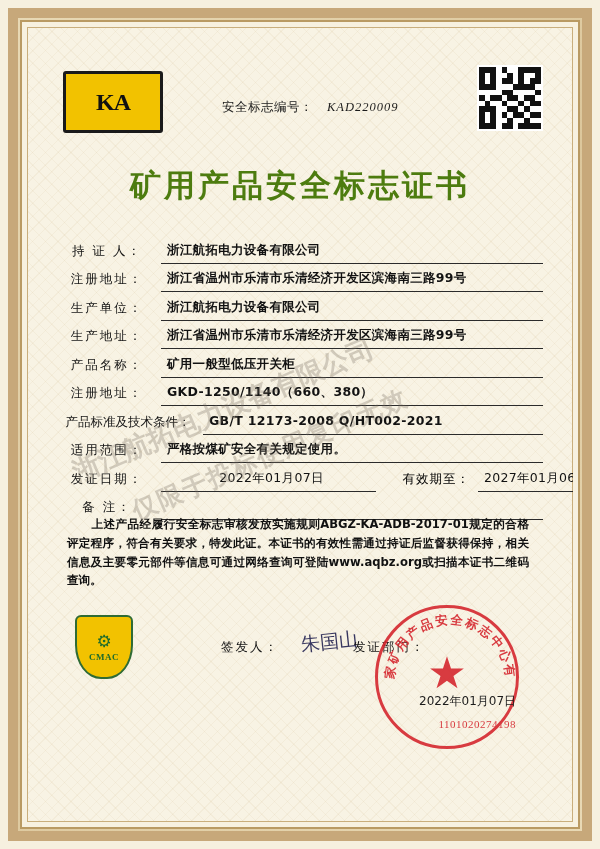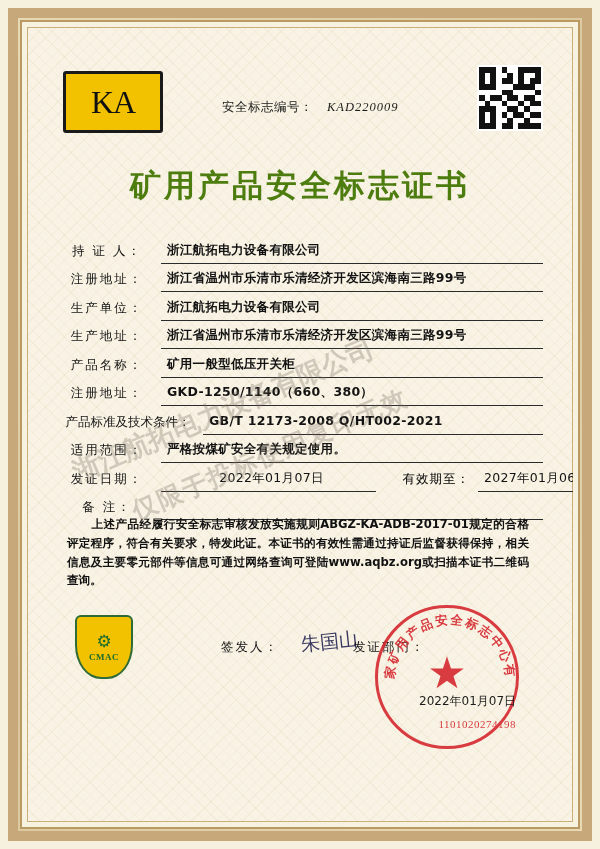--- a/index.html
+++ b/index.html
@@ -65,22 +65,22 @@
     height: 56px;
     background: #f2c200;
     border: 3px solid #1a1a1a;
     border-radius: 3px;
     display: flex;
     align-items: center;
     justify-content: center;
   }
   .ka-logo .ka-text {
     font-family: "Liberation Serif", serif;
-    font-weight: normal;
-    font-size: 32px;
+    font-weight: bold;
+    font-size: 24px;
     color: #111;
     letter-spacing: -1px;
     line-height: 1;
   }
 
   
   .qr {
     position: absolute;
     right: 30px;
     top: 38px;

